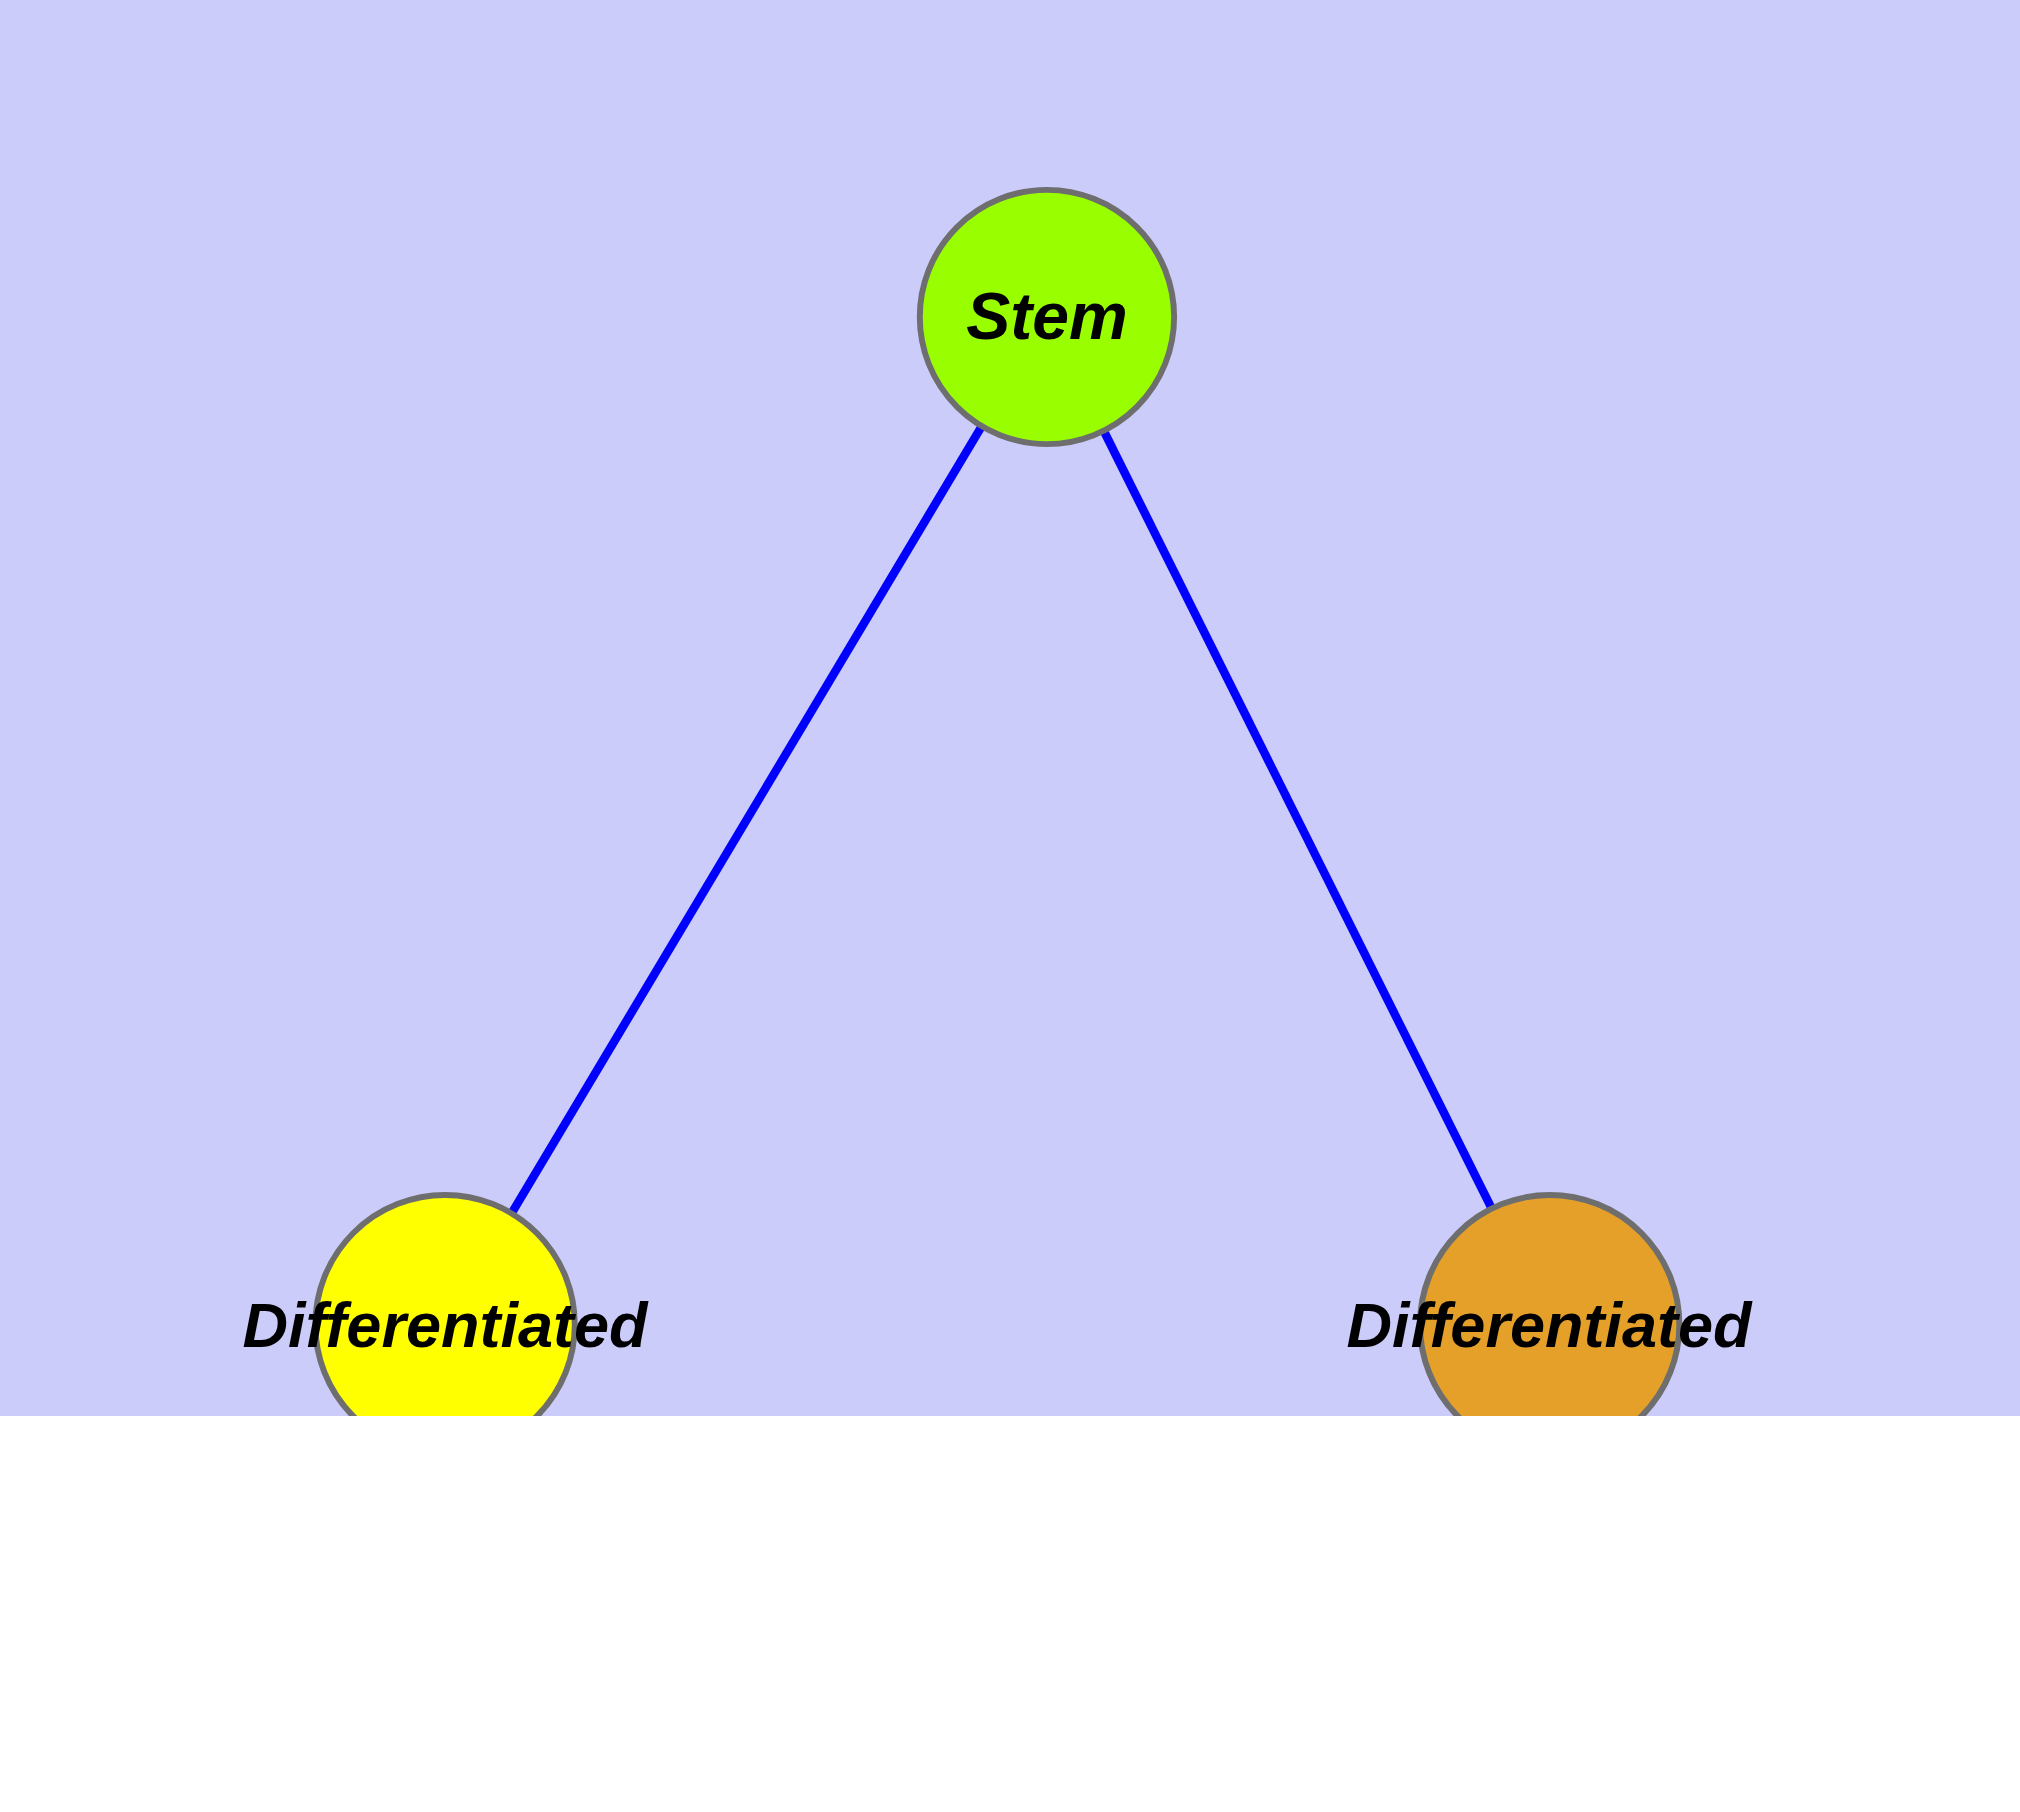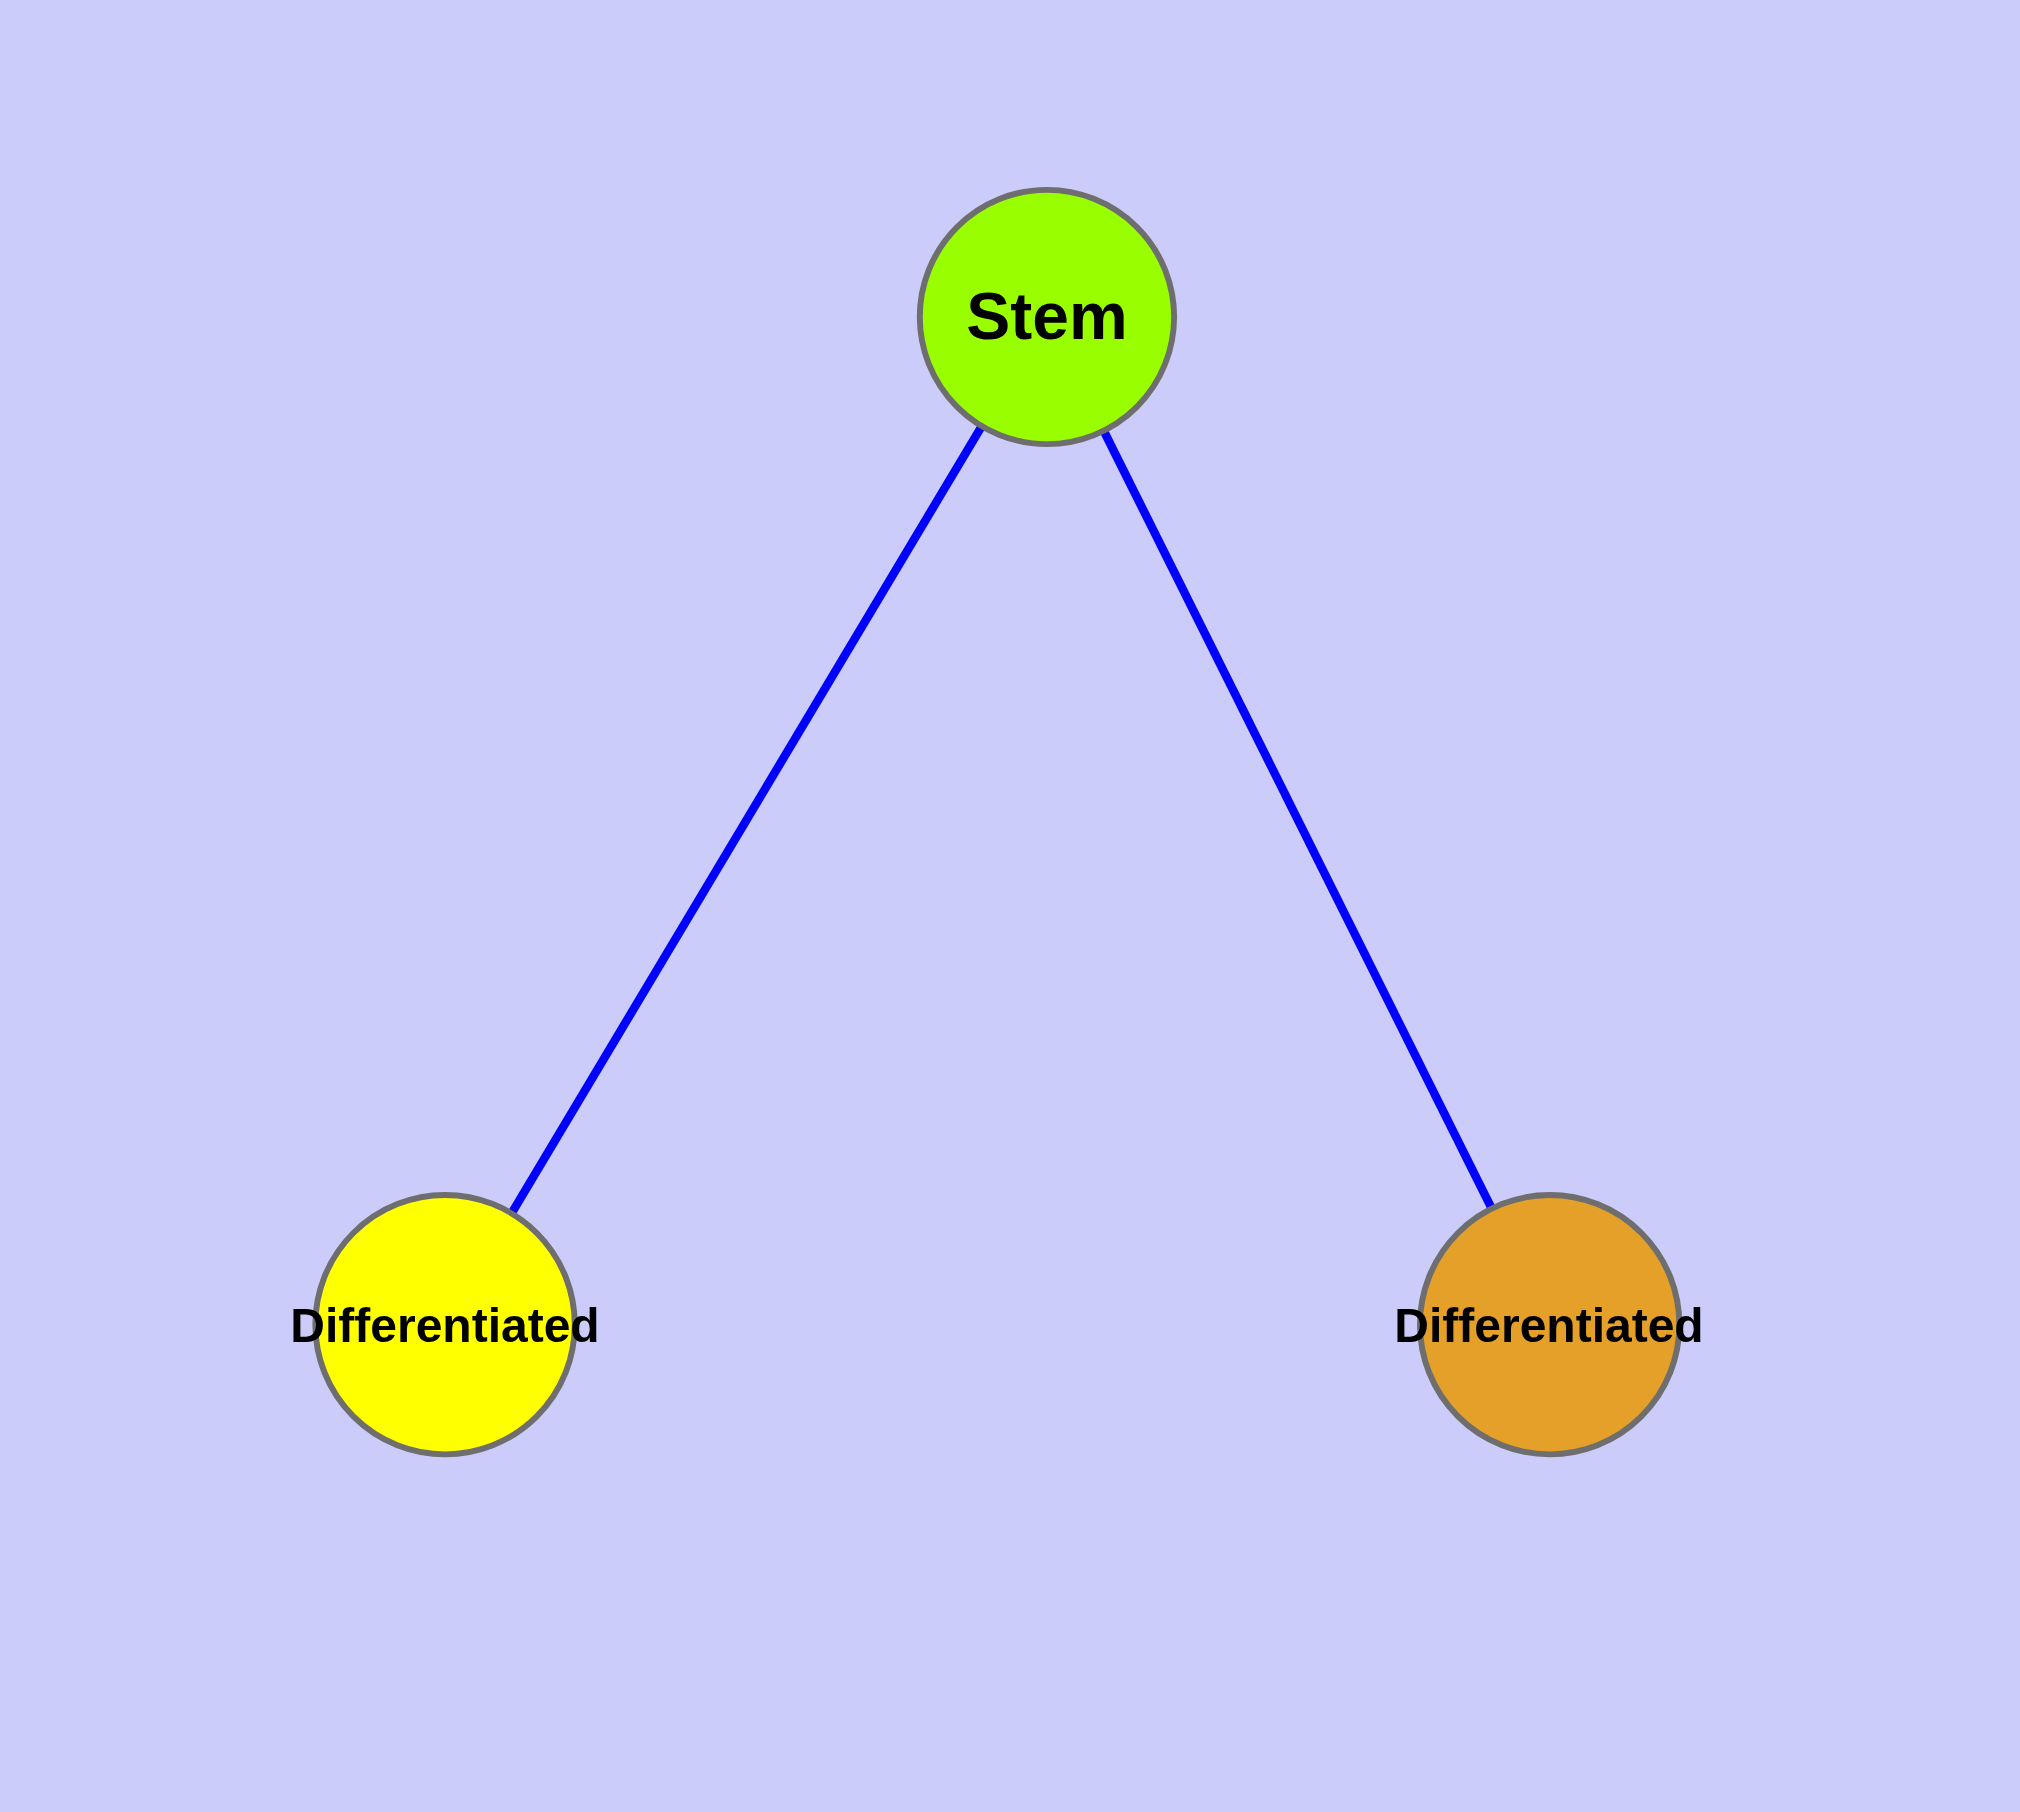--- a/index.html
+++ b/index.html
@@ -36,27 +36,27 @@
     line-height: 1.12;
     white-space: pre;
     transform: translate(-50%, -50%);
     pointer-events: none;
     -webkit-font-smoothing: antialiased;
   }
   .label-root {
     font-size: 66px;
   }
   .label-leaf {
-    font-size: 48px;
+    font-size: 63px;
   }
 </style>
 </head>
 <body>
 
-<div id="canvas" style="width: 2021px; height: 1812px;">
+<div id="canvas" style="width: 2021px; height: 1416px; font-style: italic;">
 
   <div id="bg-rect" style="background: rgb(204, 204, 250);"></div>
 
   <svg id="graph-svg" viewBox="0 0 2384 2138" preserveAspectRatio="none">
     <g id="edges-group">
         <line x1="1157.5839049774302" y1="503.64469997441637" x2="603.9541631356011" y2="1430.7795775095356" stroke="#0000ff" stroke-width="10" stroke-linecap="butt"></line>
         <line x1="1302.3928417479947" y1="509.12662535980735" x2="1759.2682276212504" y2="1425.1887396992693" stroke="#0000ff" stroke-width="10" stroke-linecap="butt"></line>
       </g>
     <g id="nodes-group">
         <circle cx="1235" cy="374" r="150" fill="#99ff00" stroke="#6e6e6e" stroke-width="7"></circle>

